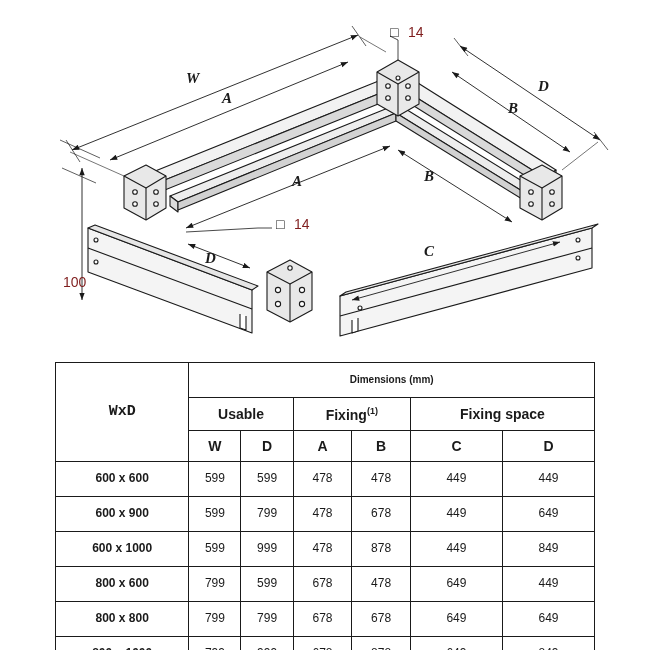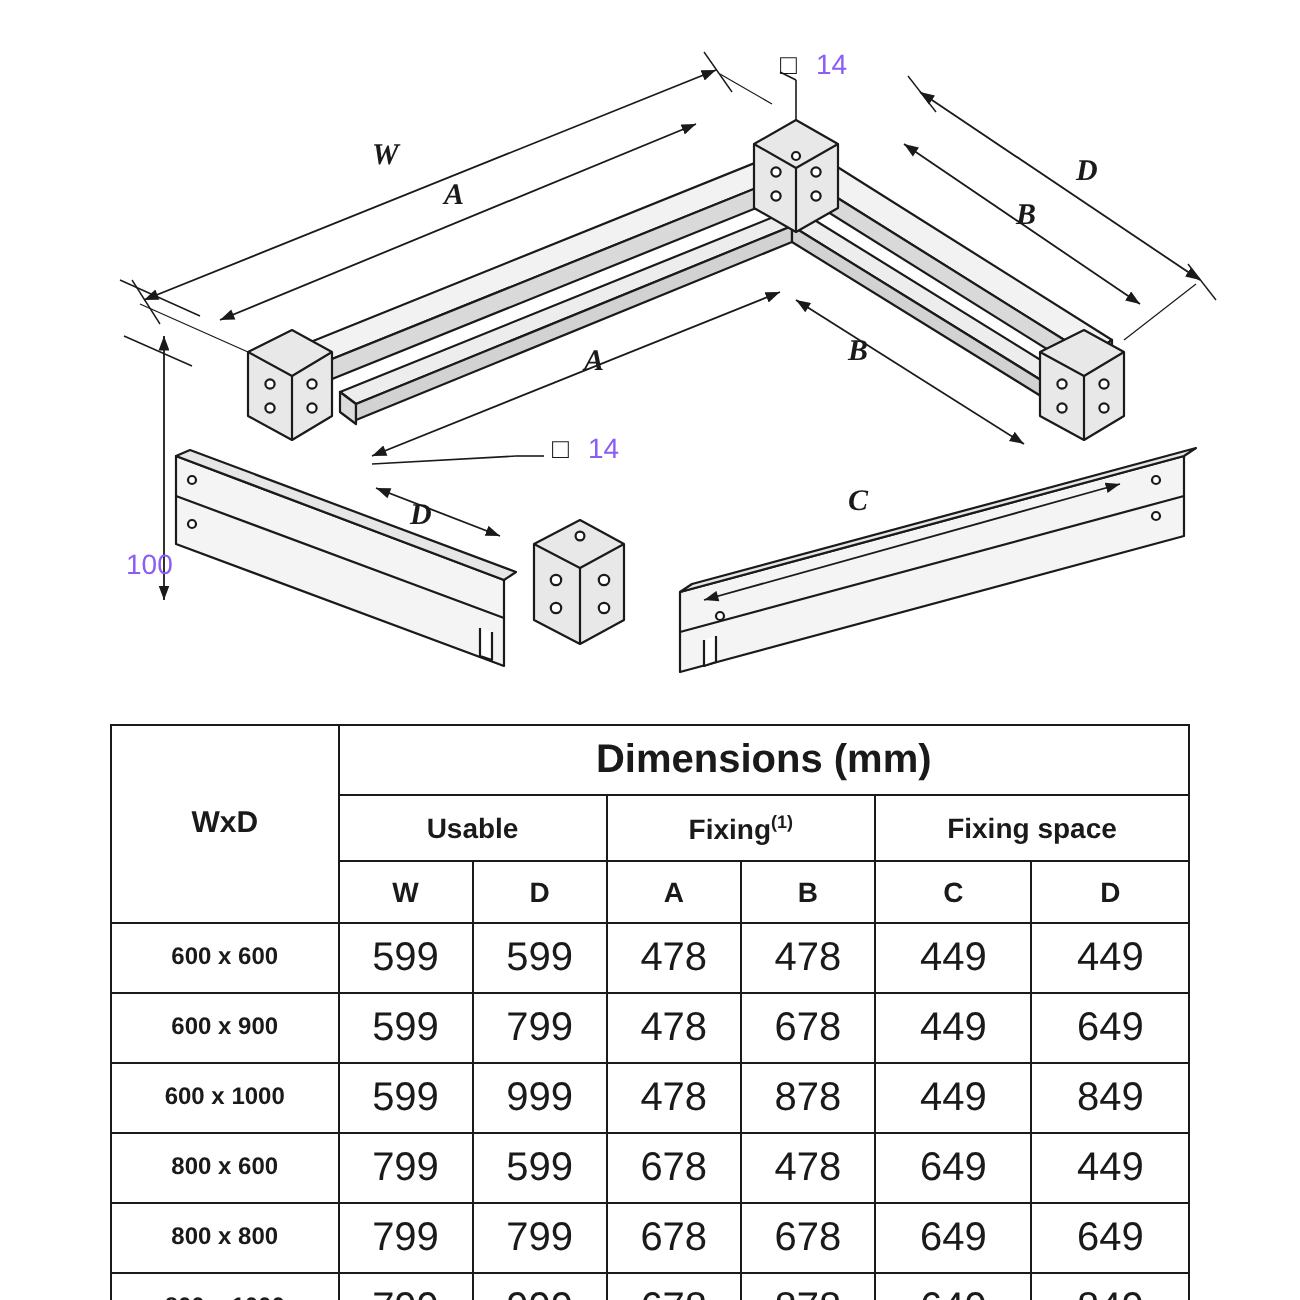--- a/index.html
+++ b/index.html
@@ -29,45 +29,45 @@
     position:absolute;
     font-size:14px;
     font-family:"Liberation Sans", sans-serif;
     color:#1a1a1a;
     white-space:nowrap;
   }
   .numlabel{
     position:absolute;
     font-size:14px;
     font-family:"Liberation Sans", sans-serif;
-    color:#8b5cf6;
+    color:#7f1d1d;
     white-space:nowrap;
   }
 
   
   .tablewrap{position:absolute;left:55px;top:362px;width:540px;}
   table{
     border-collapse:collapse;
     width:540px;
     font-size:14px;
     font-family:"Liberation Sans", sans-serif;
   }
   th,td{
     border:1px solid #1a1a1a;
     text-align:center;
     padding:4px 2px;
     line-height:1.15;
   }
   thead th{font-weight:700;}
-  .th-top{height:26px;font-size:20px;margin-top:24px;}
+  .th-top{height:26px;font-size:10px;margin-top:24px;}
   .th-mid{height:24px;font-size:14px;}
   .th-sub{height:22px;font-size:14px;}
-  .wxd-head{font-size:15px;font-weight:700;}
+  .wxd-head{font-size:15px;font-weight:700;font-family:Liberation Mono, monospace;}
   td.rowhead{font-weight:700;font-size:12px;}
-  tbody td{height:26px;font-size:20px;}
+  tbody td{height:26px;font-size:12px;}
   sup{font-size:9px;}
 </style>
 </head>
 <body>
 
 <div class="page">
 
   <div class="drawing">
     <svg width="650" height="355" viewBox="0 0 650 355">
       <g stroke="#1a1a1a" fill="none" stroke-width="1.1" stroke-linejoin="round">

